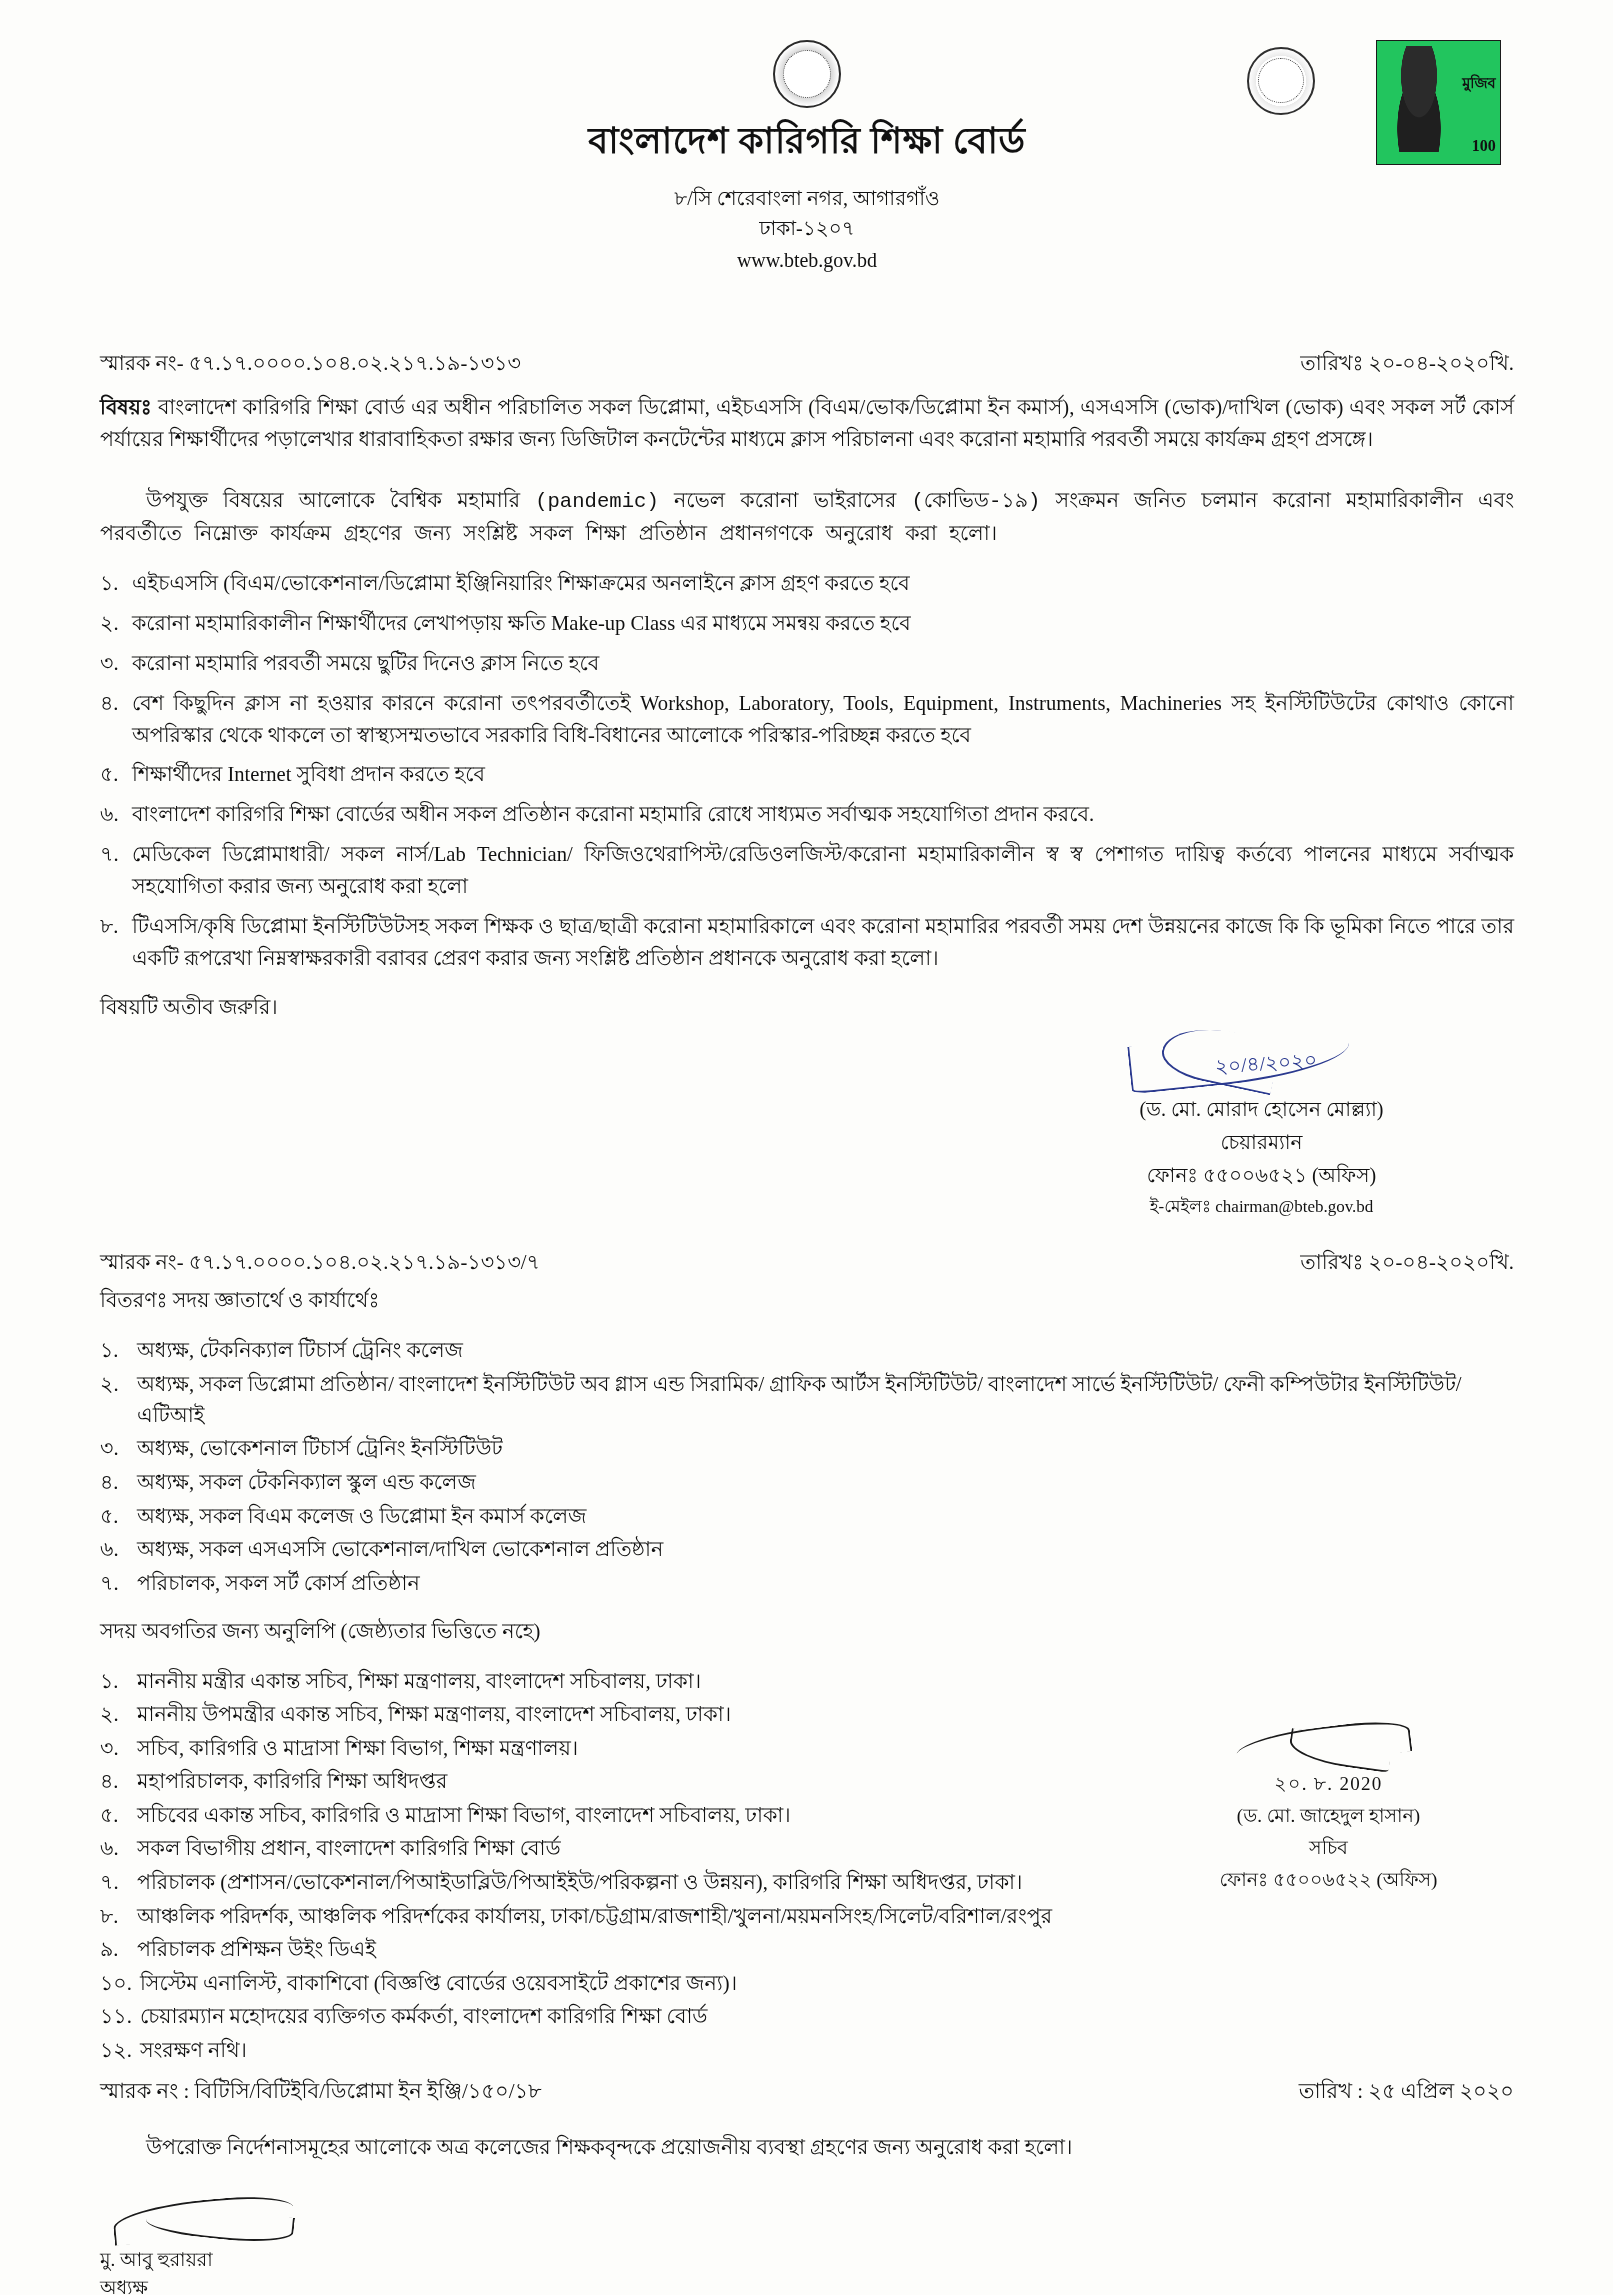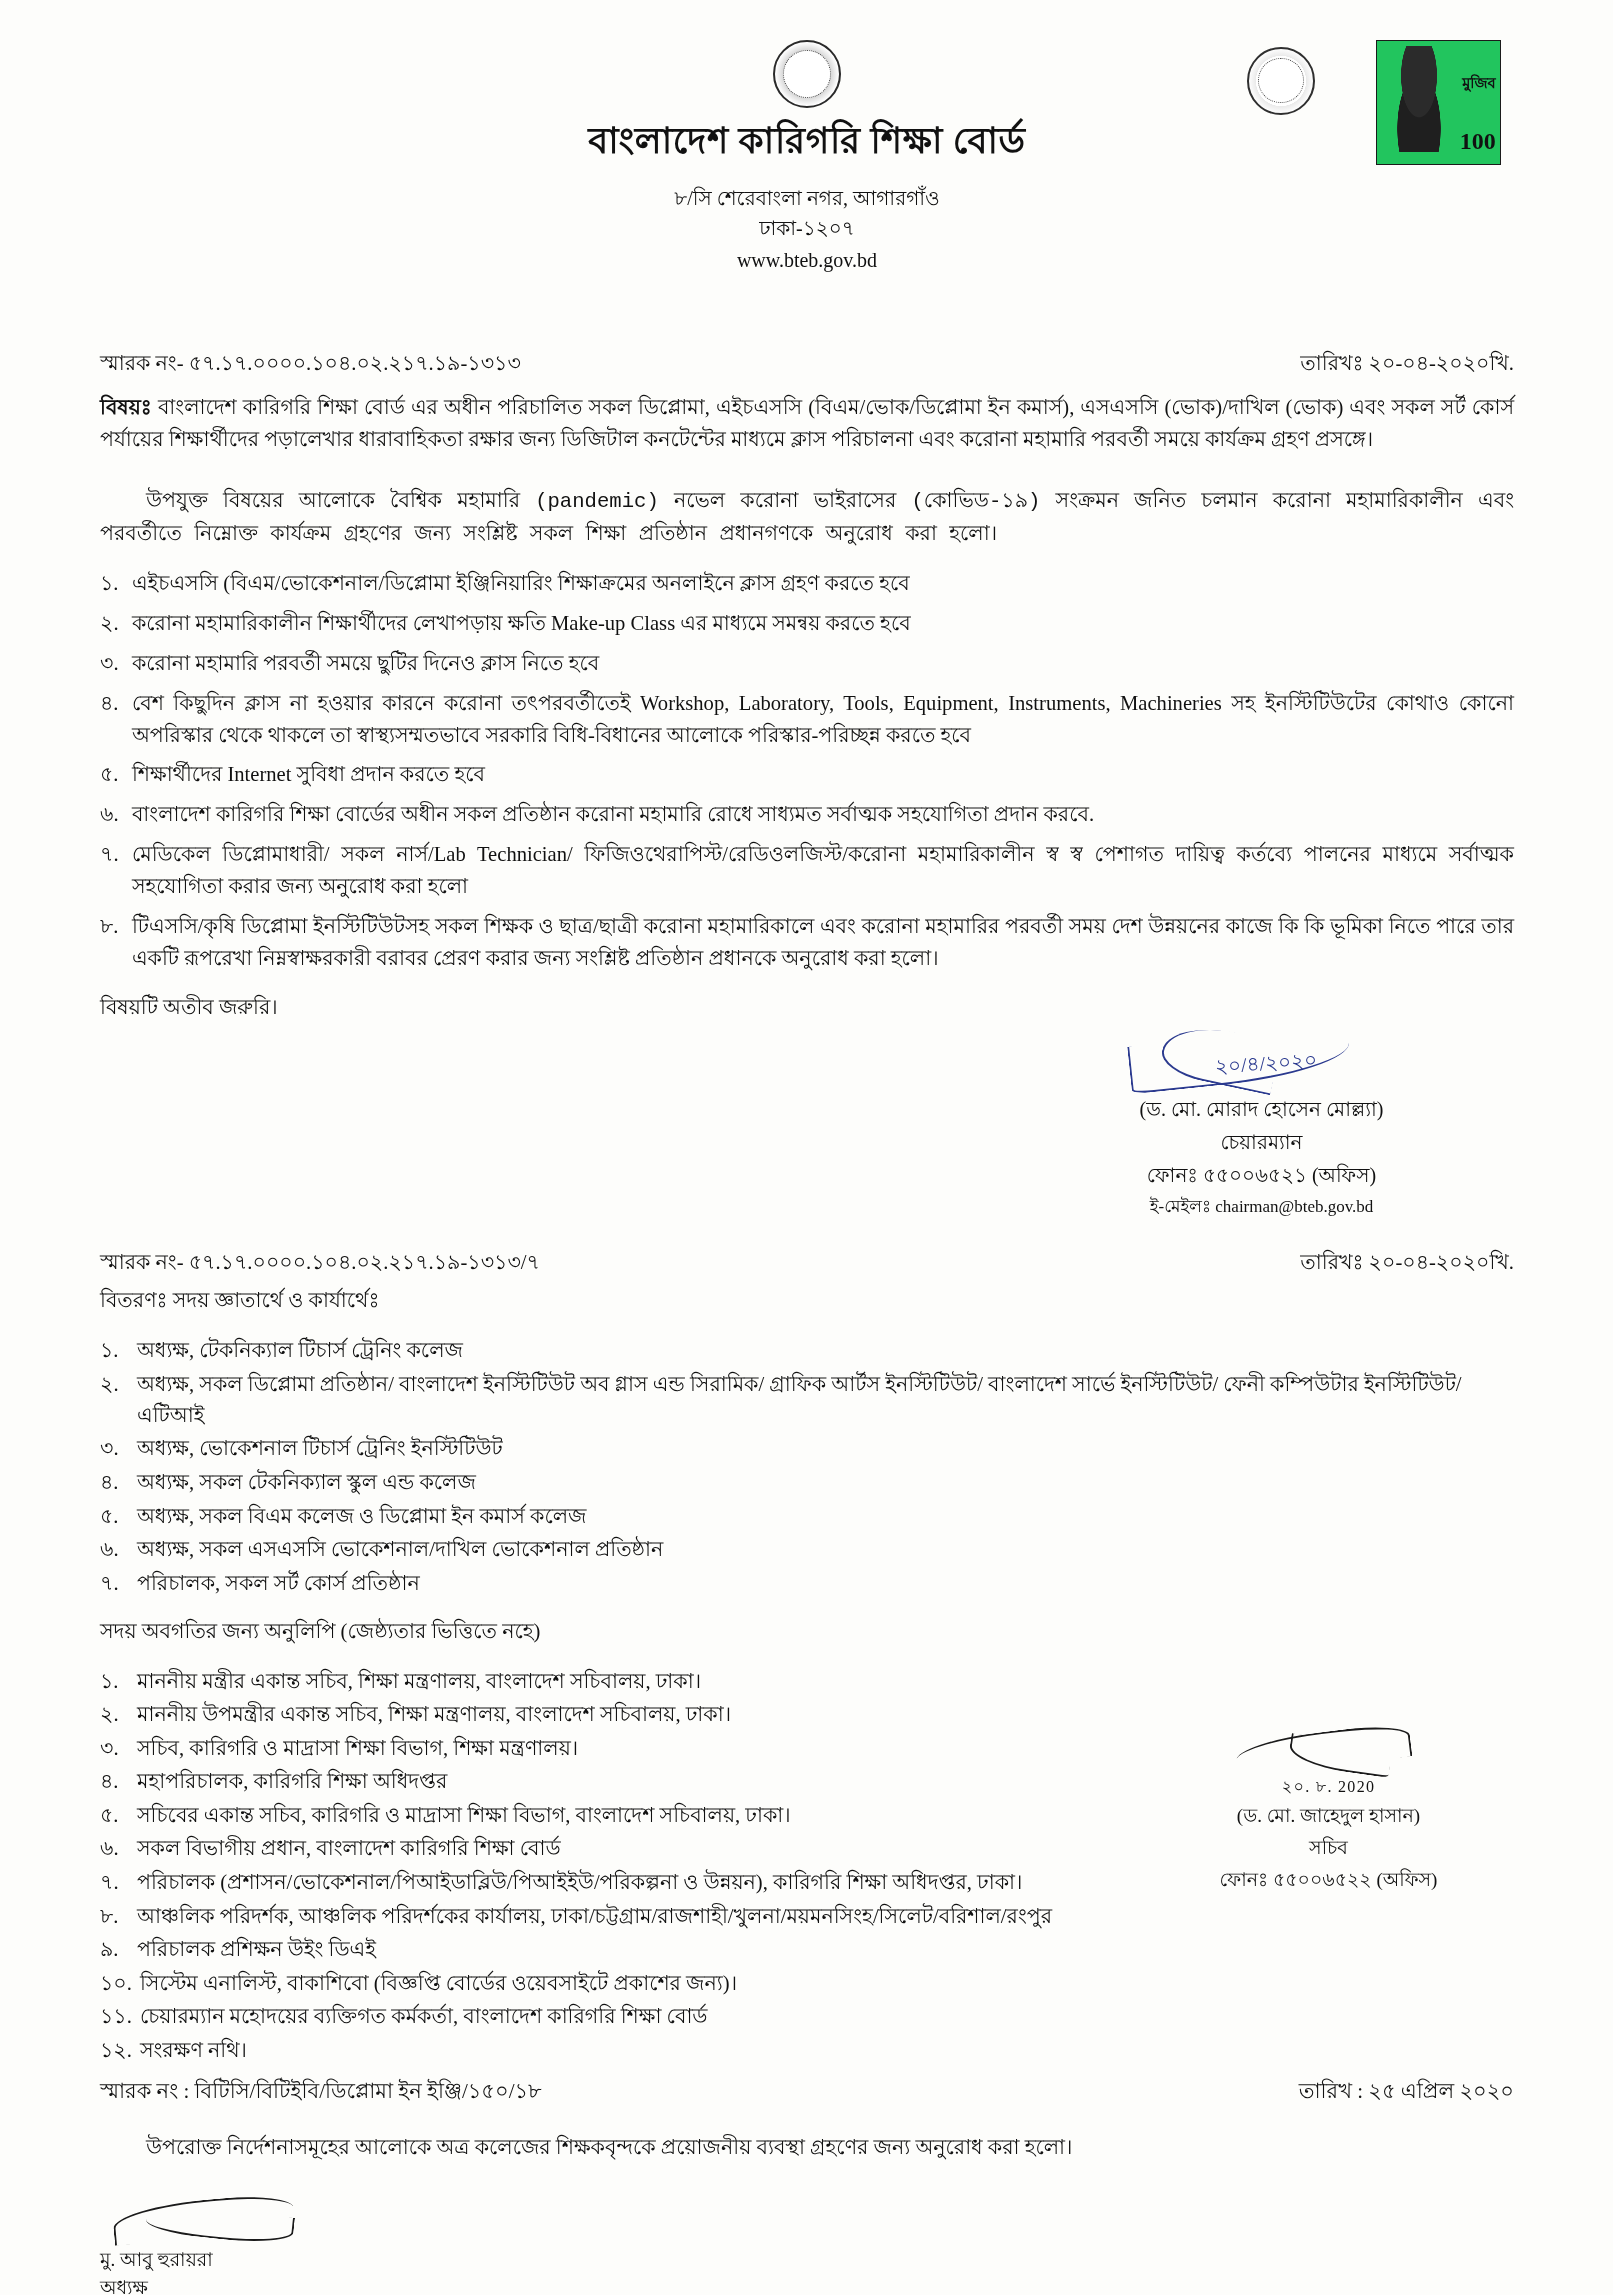--- a/index.html
+++ b/index.html
@@ -102,21 +102,21 @@
     font-size: 14.6px;
     font-weight: bold;
     color: #111;
     line-height: 1;
     text-align: right;
   }
   .mujib-logo .bd-100 {
     position: absolute;
     right: 4px;
     bottom: 9.3px;
-    font-size: 24px;
+    font-size: 16px;
     font-weight: bold;
     color: #111;
   }
 
   
   .meta-row {
     display: flex;
     justify-content: space-between;
     font-size: 20.6px;
     margin-top: 22.6px;
@@ -268,21 +268,21 @@
   }
   .sig2 .scrib .b {
     position: absolute;
     left: 133px; top: 12px;
     width: 100px; height: 29px;
     border-bottom: 2.7px solid #1b1b1b;
     border-left: 2.7px solid #1b1b1b;
     border-radius: 0 0 10% 60%;
     transform: rotate(8deg);
   }
-  .sig2 .d { font-size: 16px; letter-spacing: 1.3px; }
+  .sig2 .d { font-size: 19px; letter-spacing: 1.3px; }
   .sig2 .n { font-size: 19px; }
   .sig2 .r { font-size: 19px; }
   .sig2 .p { font-size: 19px; }
 
   
   .footer-meta {
     display: flex;
     justify-content: space-between;
     font-size: 21px;
     margin-top: 9px;

